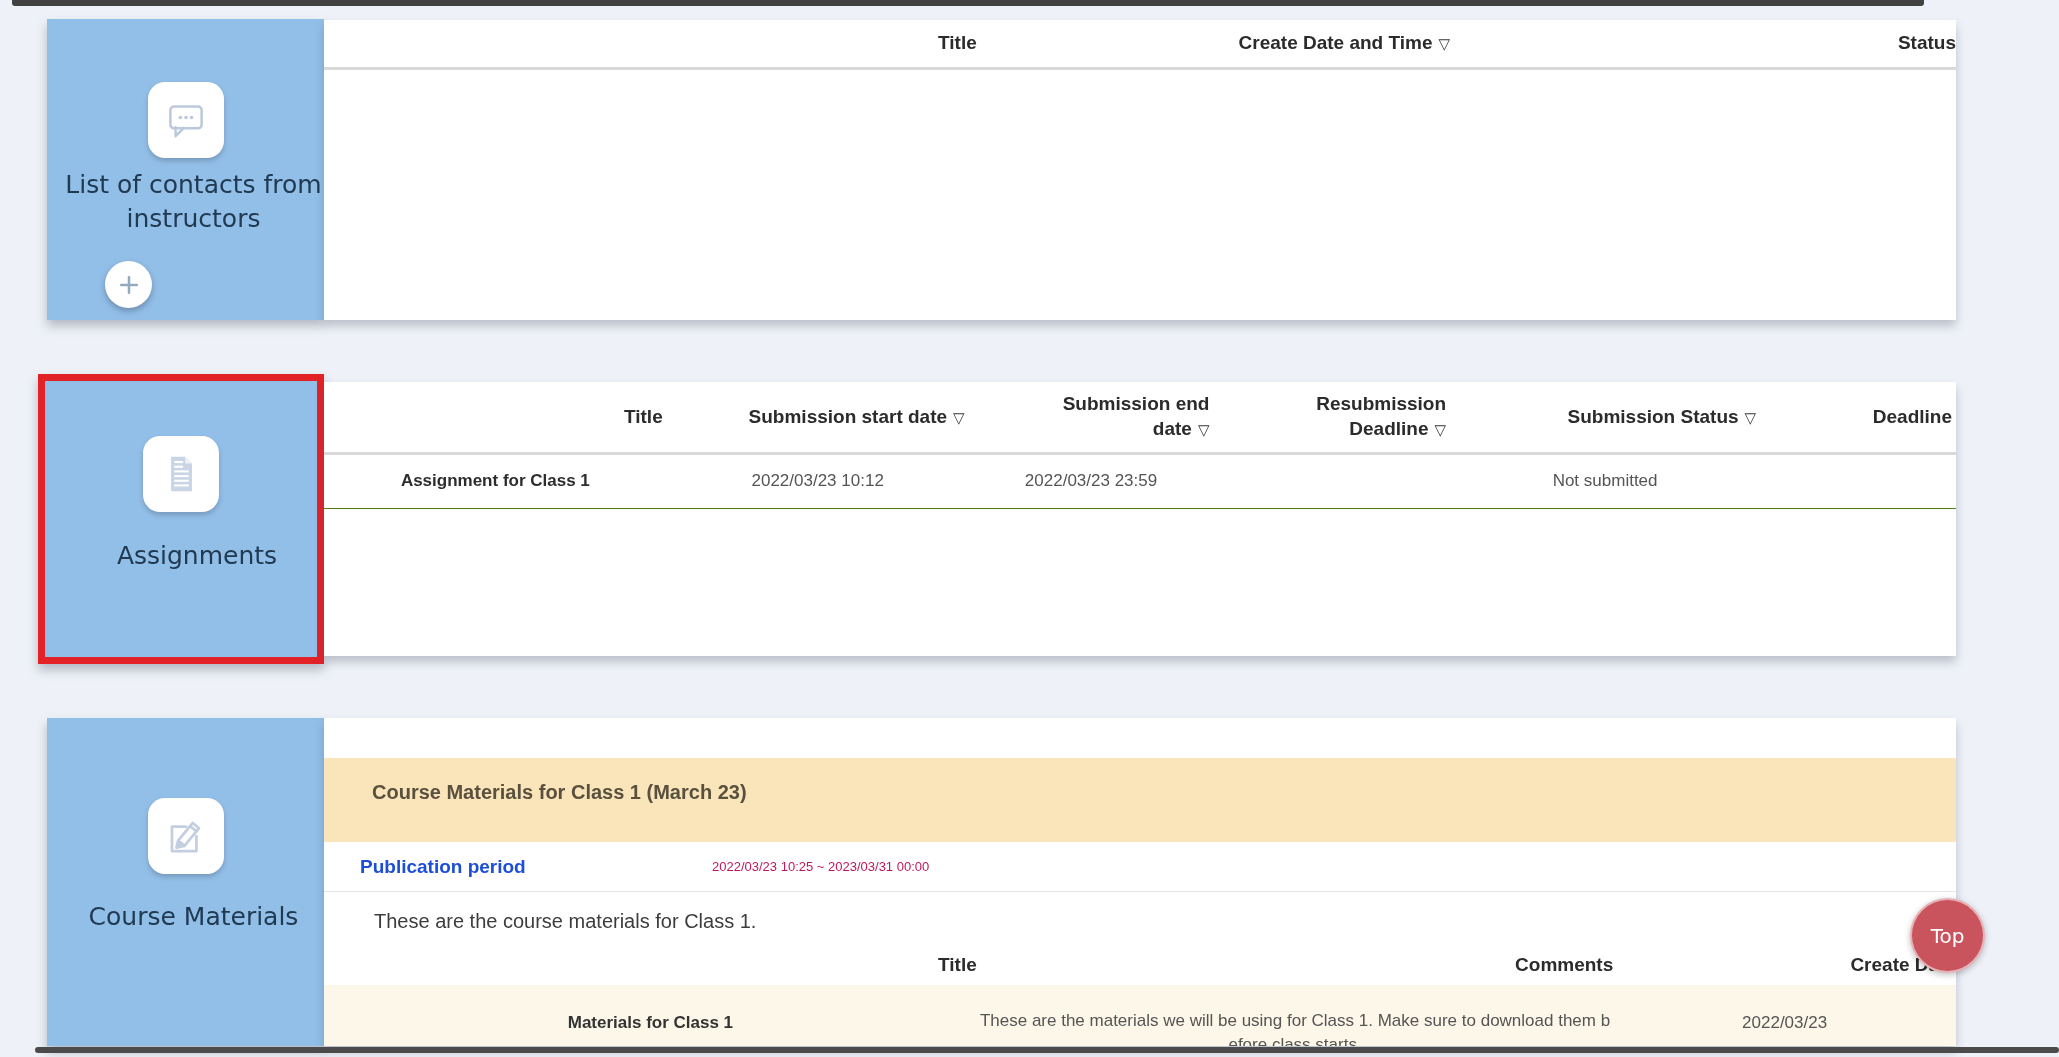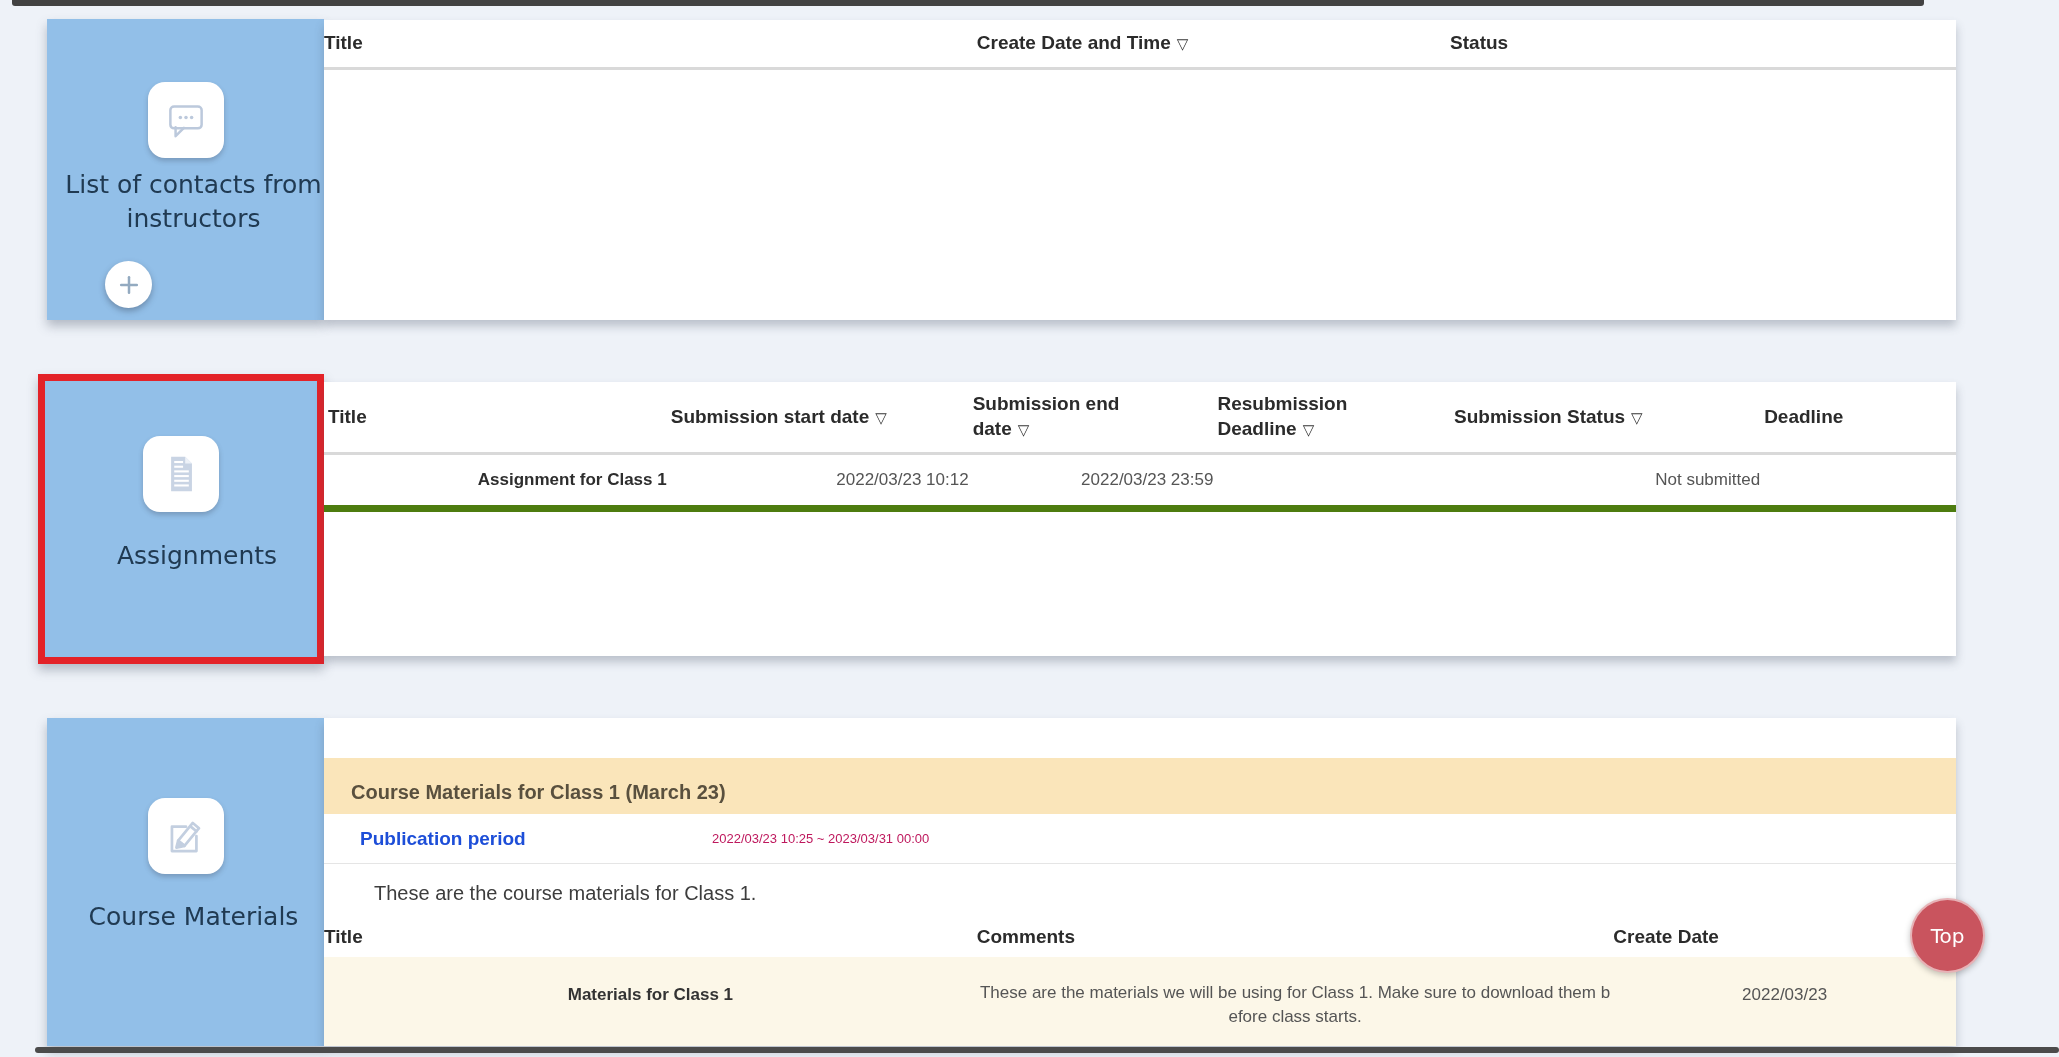--- a/index.html
+++ b/index.html
@@ -37,34 +37,34 @@
   .plus-btn{position:absolute;left:58px;top:242px;width:47px;height:47px;border-radius:50%;background:#fff;
     box-shadow:0 3px 6px rgba(50,60,80,.40);display:flex;align-items:center;justify-content:center;cursor:pointer;}
 
   
   .card{position:absolute;left:324px;width:1632px;background:#fff;box-shadow:0 6px 9px rgba(70,80,100,.30);}
   .card1{top:20px;height:300px;}
   .card2{top:382px;height:274px;}
   .card3{top:718px;height:328px;overflow:hidden;}
 
   table{width:100%;border-collapse:collapse;table-layout:fixed;}
-  th{font-weight:bold;font-size:19px;color:#2b2b2b;text-align:left;}
+  th{font-weight:bold;font-size:19px;color:#2b2b2b;text-align:right;}
   .sort{font-weight:normal;font-size:15px;color:#333;margin-left:6px;}
 
   .card1 thead th{height:48px;border-bottom:3px solid #d9d9d9;}
 
   .card2 thead th{height:71px;border-bottom:3px solid #d9d9d9;vertical-align:middle;line-height:25px;padding:0 4px;}
   .hw{display:inline-block;}
   .hw.narrow{max-width:172px;}
-  .card2 tbody td{height:55px;border-bottom:7px solid #4d7c0f;text-align:right;font-size:17px;color:#555;}
+  .card2 tbody td{height:55px;border-bottom:1px solid #4d7c0f;text-align:center;font-size:17px;color:#555;}
   .card2 tbody td.t-title{font-weight:bold;color:#2d2d2d;}
 
   
   .cm-spacer{height:40px;}
-  .cm-titlebar{height:56px;line-height:68px;background:var(--header-yellow);padding-left:27px;
+  .cm-titlebar{height:84px;line-height:68px;background:var(--header-yellow);padding-left:48px;
     font-size:20px;font-weight:bold;color:#59503e;}
   .cm-pub{position:relative;height:50px;border-bottom:1px solid #e5e5e5;}
   .pub-label{position:absolute;left:36px;line-height:50px;font-size:19px;font-weight:bold;color:#1d4ed8;}
   .pub-value{position:absolute;left:348px;line-height:50px;font-size:13px;color:#be185d;margin-left:40px;}
   .cm-desc{padding:18px 0 12px 50px;font-size:20px;color:#3d3d3d;}
   .cm-table thead th{height:40px;}
   .cm-table tbody td{background:var(--row-cream);vertical-align:top;padding-top:24px;height:92px;
     text-align:center;font-size:17px;color:#555;}
   .cm-table td.m-title{font-weight:bold;color:#333;padding-top:28px;}
   .cm-table td.m-date{padding-top:28px;}

